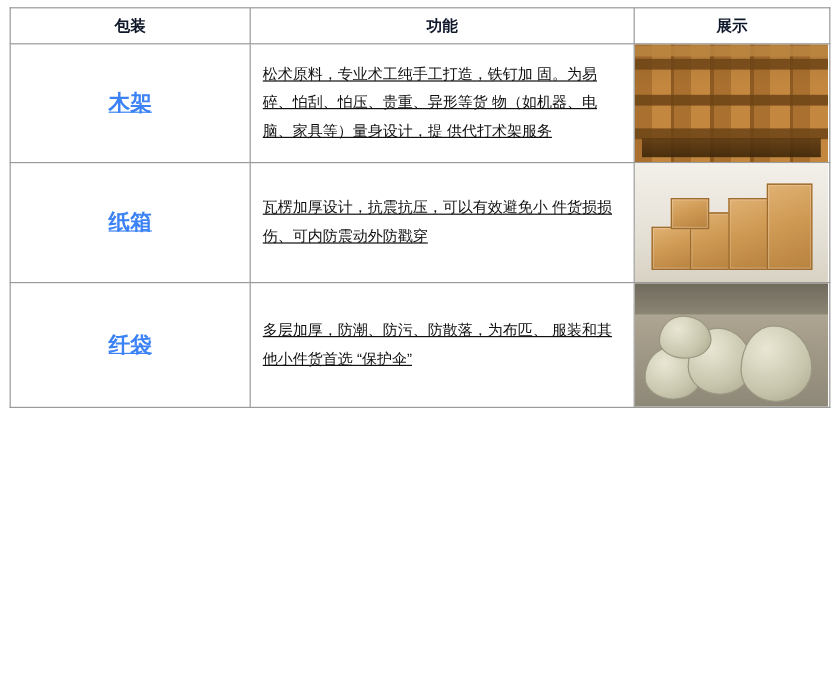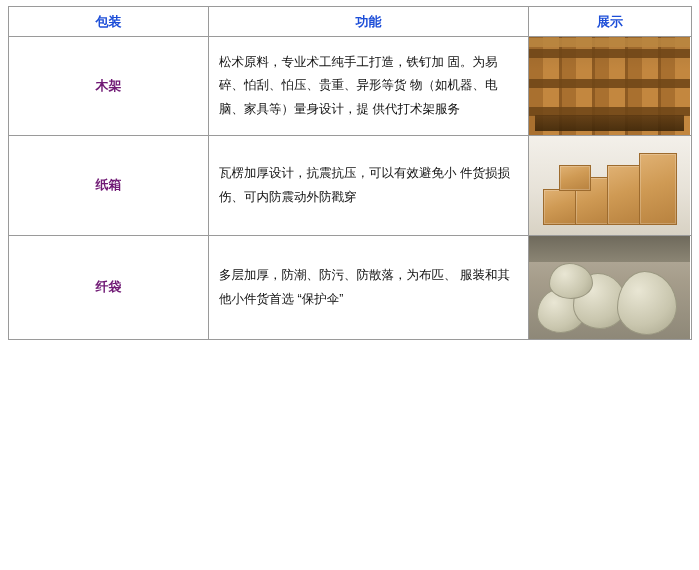--- a/index.html
+++ b/index.html
@@ -35,28 +35,28 @@
   }
   col.c-pack { width: 200px; }
   col.c-func { width: 320px; }
   col.c-show { width: 163px; }
 
   thead th {
     height: 30px;
     font-size: 13px;
     font-weight: bold;
     text-align: center;
-    color: #1d4ed8;
+    color: #0f172a;
     background: #ffffff;
   }
   td.pack-cell {
     text-align: center;
-    font-size: 13px;
+    font-size: 18px;
     font-weight: bold;
-    color: #701a75;
+    color: #3b82f6;
     padding: 4px 16px;
     line-height: 1.6;
   }
   td.func-cell {
     font-size: 12.5px;
     line-height: 1.85;
     color: #111;
     padding: 8px 12px 8px 10px;
     text-align: left;
   }
@@ -65,21 +65,21 @@
     text-align: center;
     overflow: hidden;
   }
   .photo {
     width: 161px;
     height: 100%;
     display: block;
     position: relative;
     overflow: hidden;
   }
-  tr.r1 td, tr.r2 td, tr.r3 td, tr.r4 td, tr.r5 td { height: 100px; }
+  tr.r1 td, tr.r2 td, tr.r3 td, tr.r4 td, tr.r5 td { height: 100px; text-decoration: underline; }
   tr.r1 td { height: 99px; }
   tr.r2 td { height: 100px; }
   tr.r3 td { height: 104px; }
   tr.r4 td { height: 108px; }
   tr.r5 td { height: 106px; }
 
   
   .ph-wood {
     background:
       linear-gradient(180deg, rgba(0,0,0,0.10), rgba(0,0,0,0) 35%),

